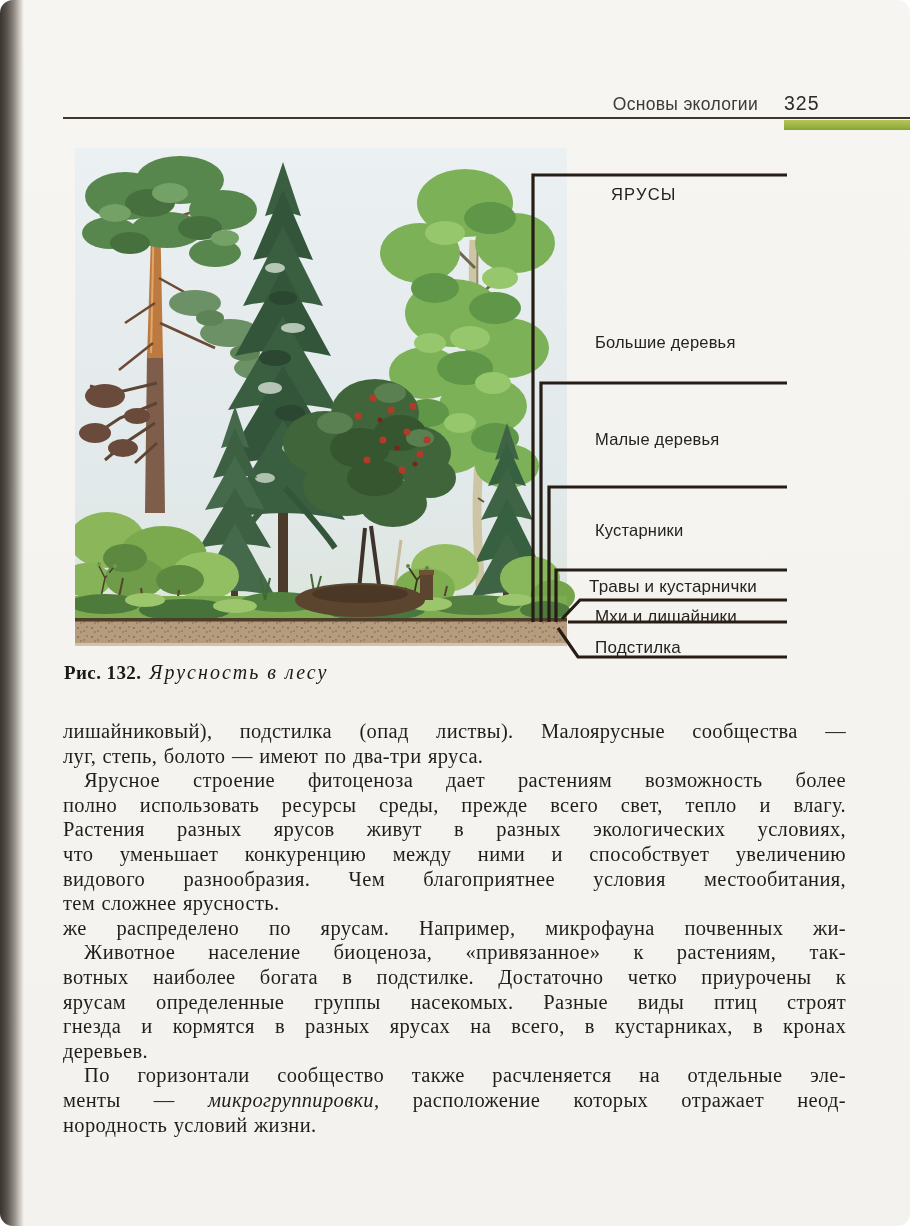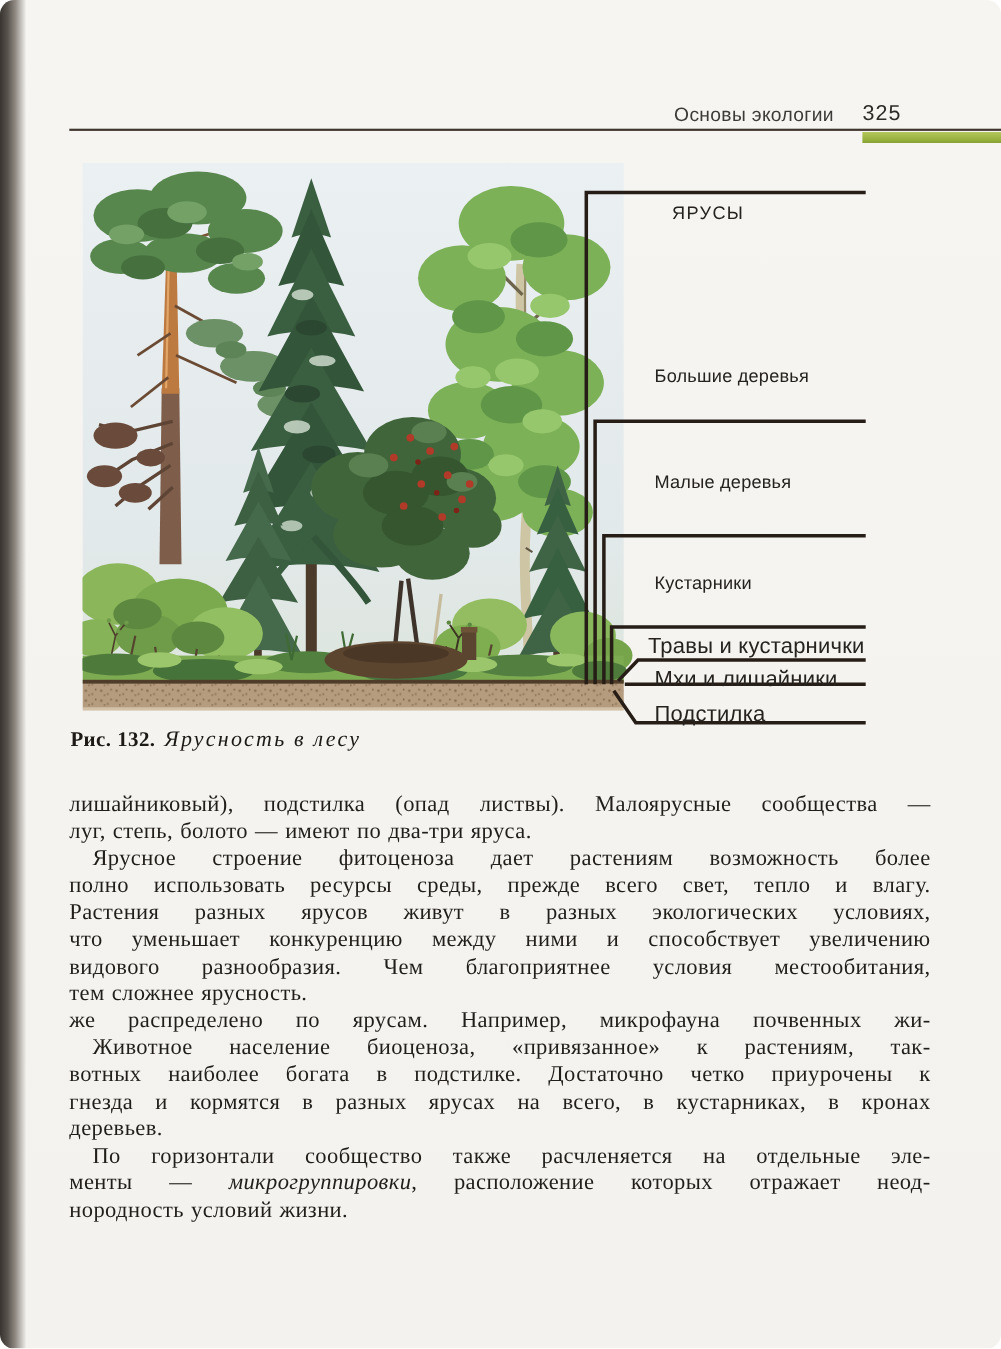--- a/index.html
+++ b/index.html
@@ -28,21 +28,21 @@
   .accent { position:absolute; left:784px; top:120px; width:126px; height:10px;
     background:linear-gradient(180deg,#b5c75b 0%, var(--accent-bar,#97b03e) 70%, #86a035 100%); }
 
   
   .figure { position:absolute; left:75px; top:148px; width:714px; height:512px; }
   .figure svg { position:absolute; left:0; top:0; }
   .layer-label {
     position:absolute; font-family:"Liberation Sans", sans-serif; color:#26231f; white-space:nowrap;
   }
   .ll-big { font-size:16.5px; letter-spacing:.2px; }
-  .ll-small { font-size:20px; letter-spacing:.2px;text-align:center; }
+  .ll-small { font-size:17px; letter-spacing:.2px;text-align:center; }
   .ll-title { font-size:16.5px; letter-spacing:1.2px; }
 
   .caption { position:absolute; left:64px; top:661px; font-size:19px; white-space:nowrap; color:#1d1a16;}
   .caption .cap-num { font-weight:bold; letter-spacing:.4px;text-align:center; }
   .caption .cap-title { font-style:italic; font-size:20px; letter-spacing:2px; margin-left:8px; }
 
   
   .body-text { position:absolute; left:63px; top:719px; width:783px;
     font-size:20.5px; line-height:24.6px; letter-spacing:.35px; word-spacing:1px; }
   .tl { text-align:justify; text-align-last:justify; }
@@ -313,19 +313,20 @@
       <div class="tl last">луг, степь, болото — имеют по два-три яруса.</div>
       <div class="tl ind">Ярусное строение фитоценоза дает растениям возможность более</div>
       <div class="tl">полно использовать ресурсы среды, прежде всего свет, тепло и влагу.</div>
       <div class="tl">Растения разных ярусов живут в разных экологических условиях,</div>
       <div class="tl">что уменьшает конкуренцию между ними и способствует увеличению</div>
       <div class="tl">видового разнообразия. Чем благоприятнее условия местообитания,</div>
       <div class="tl last">тем сложнее ярусность.</div>
       <div class="tl">же распределено по ярусам. Например, микрофауна почвенных жи-</div>
       <div class="tl ind">Животное население биоценоза, «привязанное» к растениям, так-</div>
       <div class="tl">вотных наиболее богата в подстилке. Достаточно четко приурочены к</div>
+      <div class="tl">ярусам определенные группы насекомых. Разные виды птиц строят</div>
       <div class="tl">гнезда и кормятся в разных ярусах на всего, в кустарниках, в кронах</div>
       <div class="tl last">деревьев.</div>
       <div class="tl ind">По горизонтали сообщество также расчленяется на отдельные эле-</div>
       <div class="tl">менты — <i>микрогруппировки</i>, расположение которых отражает неод-</div>
       <div class="tl last">нородность условий жизни.</div>
     </div>
 </div>
 
 </body></html>

